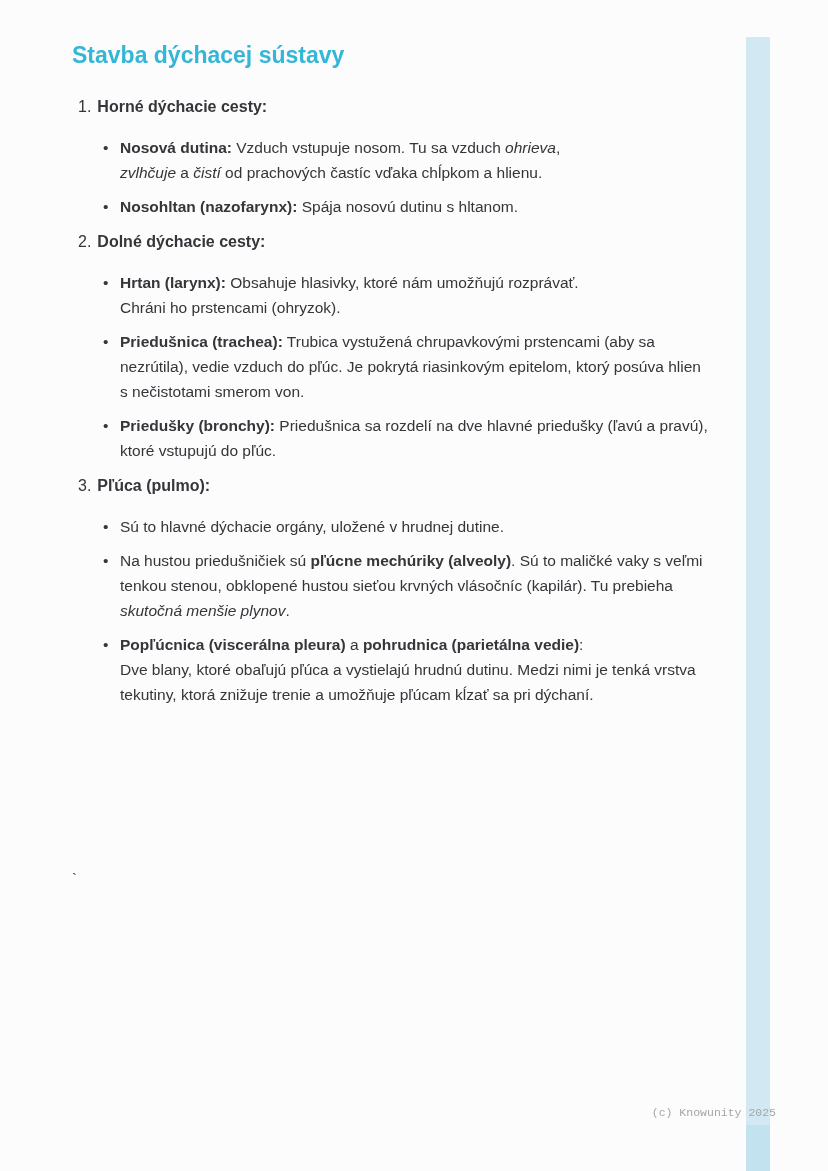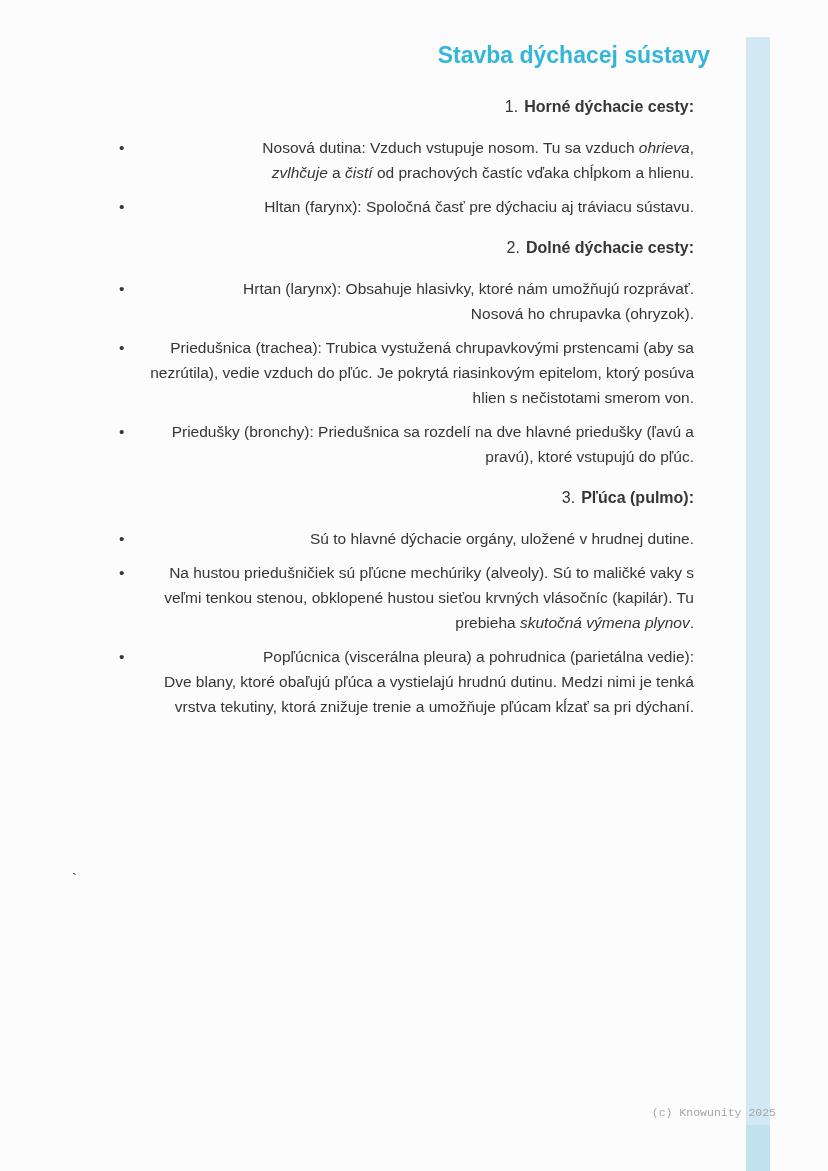--- a/index.html
+++ b/index.html
@@ -20,30 +20,29 @@
   .strip-bottom {
     position:absolute;
     left:0; bottom:0;
     width:100%; height:46px;
     background:#c3e2ef;
   }
   .content {
     position:relative;
     padding:42px 0 0 72px;
     width:638px;
-    text-align:right;
   }
   h1.title {
     font-size:23px;
     font-weight:bold;
     color:#33b6d7;
     margin:0 0 24px 0;
     line-height:1.2;
   }
-  .section { margin:16px; }
+  .section { margin:0; }
   .sec-head {
     font-size:16px;
     line-height:25px;
     padding-left:6px;
   }
   .sec-num { margin-right:6px; }
   .sec-title { font-weight:bold; }
   ul.bullets {
     list-style:none;
     margin:16px 0 10px 0;
@@ -55,21 +54,21 @@
     line-height:25px;
     margin-bottom:9px;
   }
   ul.bullets li::before {
     content:"\2022";
     position:absolute;
     left:-17px;
     top:0;
     font-size:15.5px;
   }
-  .b { font-weight:normal; }
+  .b { font-weight:bold; }
   .i { font-style:italic; }
   .stray {
     position:absolute;
     left:72px; top:870px;
     font-size:15px;
     color:#35353a;
   }
   .footer {
     position:absolute;
     right:52px; bottom:52px;
@@ -89,38 +88,38 @@
   </div>
 
   <div class="content">
 
     <h1 class="title">Stavba dýchacej sústavy</h1>
 
     <div class="section">
       <div class="sec-head"><span class="sec-num">1.</span><span class="sec-title">Horné dýchacie cesty:</span></div>
       <ul class="bullets">
         <li><span class="b">Nosová dutina:</span><span> Vzduch vstupuje nosom. Tu sa vzduch </span><span class="i">ohrieva</span><span>,</span><br><span class="i">zvlhčuje</span><span> a </span><span class="i">čistí</span><span> od prachových častíc vďaka chĺpkom a hlienu.</span></li>
-        <li><span class="b">Hltan (farynx):</span><span> Spoločná časť pre dýchaciu aj tráviacu sústavu.</span></li>
+        <li><span class="b">Nosohltan (nazofarynx):</span><span> Spája nosovú dutinu s hltanom.</span></li>
       </ul>
     </div>
 
     <div class="section">
       <div class="sec-head"><span class="sec-num">2.</span><span class="sec-title">Dolné dýchacie cesty:</span></div>
       <ul class="bullets">
-        <li><span class="b">Hrtan (larynx):</span><span> Obsahuje hlasivky, ktoré nám umožňujú rozprávať.</span><br><span>Nosová ho chrupavka (ohryzok).</span></li>
+        <li><span class="b">Hrtan (larynx):</span><span> Obsahuje hlasivky, ktoré nám umožňujú rozprávať.</span><br><span>Chráni ho prstencami (ohryzok).</span></li>
         <li><span class="b">Priedušnica (trachea):</span><span> Trubica vystužená chrupavkovými prstencami (aby sa nezrútila), vedie vzduch do pľúc. Je pokrytá riasinkovým epitelom, ktorý posúva hlien s nečistotami smerom von.</span></li>
         <li><span class="b">Priedušky (bronchy):</span><span> Priedušnica sa rozdelí na dve hlavné priedušky (ľavú a pravú), ktoré vstupujú do pľúc.</span></li>
       </ul>
     </div>
 
     <div class="section">
       <div class="sec-head"><span class="sec-num">3.</span><span class="sec-title">Pľúca (pulmo):</span></div>
       <ul class="bullets">
         <li><span>Sú to hlavné dýchacie orgány, uložené v hrudnej dutine.</span></li>
-        <li><span>Na hustou priedušničiek sú </span><span class="b">pľúcne mechúriky (alveoly)</span><span>. Sú to maličké vaky s veľmi tenkou stenou, obklopené hustou sieťou krvných vlásočníc (kapilár). Tu prebieha </span><span class="i">skutočná výmena plynov</span><span>.</span></li>
+        <li><span>Na hustou priedušničiek sú </span><span class="b">pľúcne mechúriky (alveoly)</span><span>. Sú to maličké vaky s veľmi tenkou stenou, obklopené hustou sieťou krvných vlásočníc (kapilár). Tu prebieha </span><span class="i">skutočná menšie plynov</span><span>.</span></li>
         <li><span class="b">Popľúcnica (viscerálna pleura)</span><span> a </span><span class="b">pohrudnica (parietálna vedie)</span><span>:</span><br><span>Dve blany, ktoré obaľujú pľúca a vystielajú hrudnú dutinu. Medzi nimi je tenká vrstva tekutiny, ktorá znižuje trenie a umožňuje pľúcam kĺzať sa pri dýchaní.</span></li>
       </ul>
     </div>
 
   </div>
 
   <div class="stray">`</div>
 
   <div class="footer">(c) Knowunity 2025</div>
 

